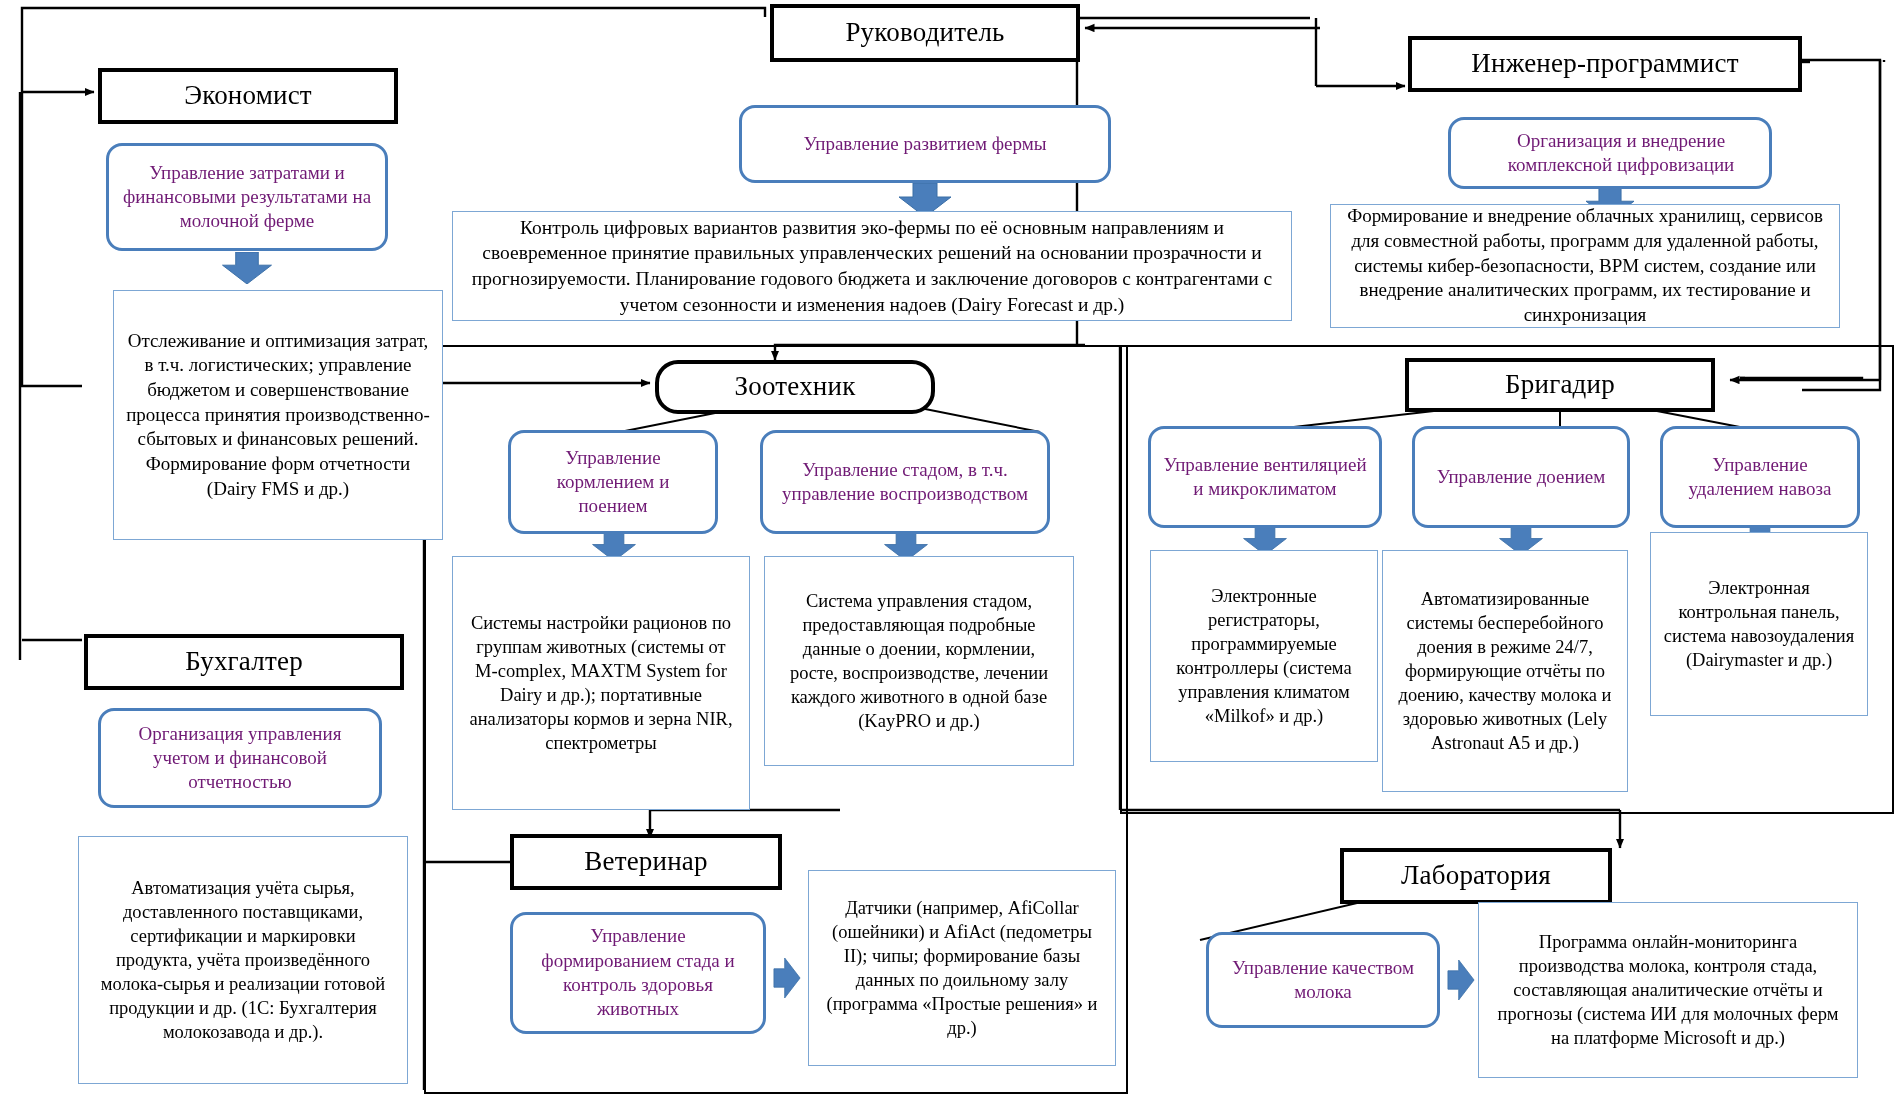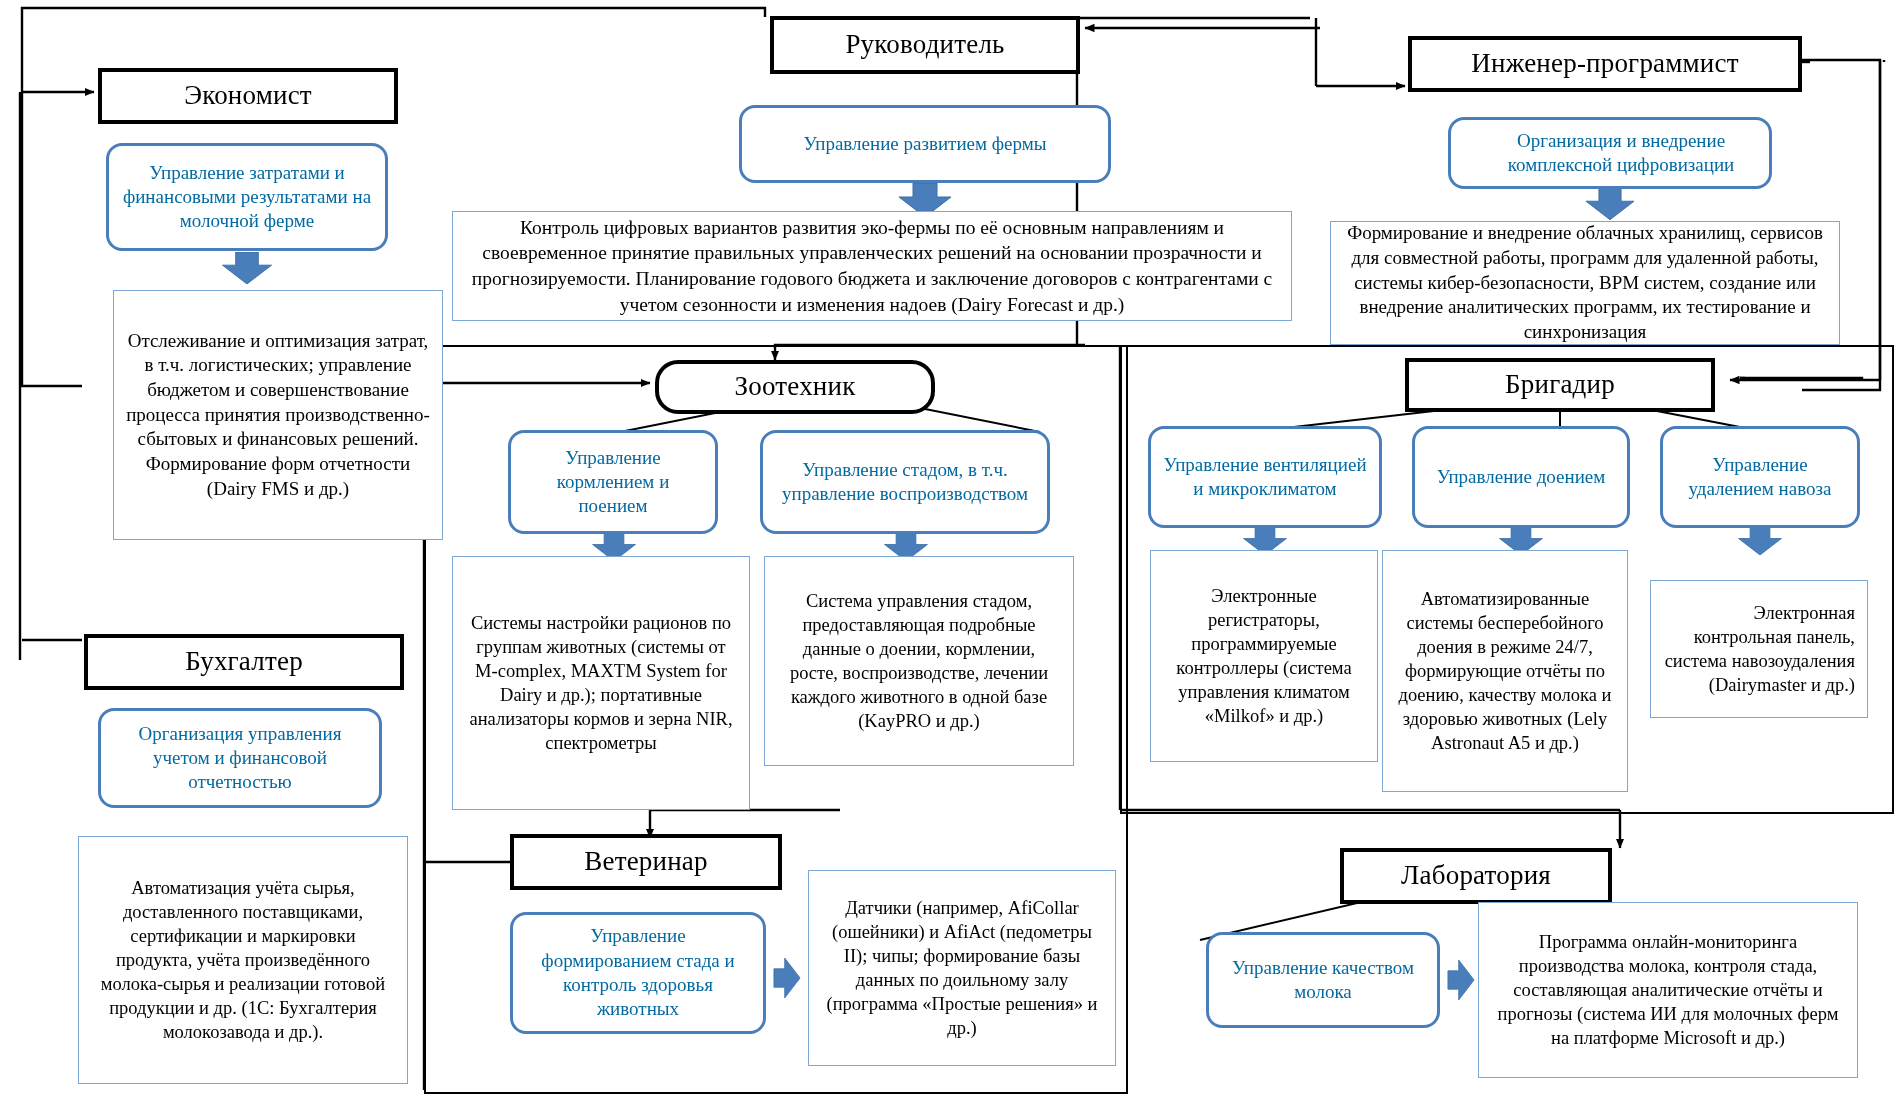--- a/index.html
+++ b/index.html
@@ -45,21 +45,21 @@
     color: #000000;
     letter-spacing: 0.2px;
   }
 
   
   .func {
     border: 3.5px solid #4a7ebb;
     border-radius: 16px;
     font-size: 19px;
     line-height: 1.28;
-    color: #0369a1;
+    color: #701a75;
     padding: 6px 10px;
   }
 
   
   .desc {
     border: 1.6px solid #7da7d4;
     font-size: 19px;
     line-height: 1.3;
     color: #000000;
     padding: 8px 12px;
@@ -152,21 +152,21 @@
       <path d="M1620,810 L1620,848" marker-end="url(#ah)"></path>
       <path d="M1120,345 L1120,810"></path>
 
       <path d="M1455,880 L1200,940" stroke-width="2"></path>
     </g>
   </svg>
 
   <div class="frame" style="left:424px; top:345px; width:700px; height:745px;"></div>
   <div class="frame" style="left:1120px; top:345px; width:770px; height:465px;"></div>
 
-  <div class="node role" style="left:770px; top:16px; width:310px; height:58px;">
+  <div class="node role" style="left:770px; top:4px; width:310px; height:58px;">
     <span>Руководитель</span>
   </div>
 
   <div class="node role" style="left:98px; top:68px; width:300px; height:56px;">
     <span>Экономист</span>
   </div>
 
   <div class="node role" style="left:1408px; top:36px; width:394px; height:56px;font-family:Liberation Serif, serif;">
     <span>Инженер-программист</span>
   </div>
@@ -193,21 +193,21 @@
   </svg>
 
   <div class="node desc wide" style="left:452px; top:211px; width:840px; height:110px;">
     <span>Контроль цифровых вариантов развития эко-фермы по её основным направлениям и своевременное принятие правильных управленческих решений на основании прозрачности и прогнозируемости. Планирование годового бюджета и заключение договоров с контрагентами с учетом сезонности и изменения надоев (Dairy Forecast и др.)</span>
   </div>
 
   <div class="node desc" style="left:73px; top:290px; width:330px; height:250px;margin-left:40px;">
     <span>Отслеживание и оптимизация затрат, в т.ч. логистических; управление бюджетом и совершенствование процесса принятия производственно-сбытовых и финансовых решений. Формирование форм отчетности (Dairy FMS и др.)</span>
   </div>
 
-  <div class="node desc" style="left:1330px; top:204px; width:510px; height:124px;margin-top:17px;">
+  <div class="node desc" style="left:1330px; top:204px; width:510px; height:124px;">
     <span>Формирование и внедрение облачных хранилищ, сервисов для совместной работы, программ для удаленной работы, системы кибер-безопасности, ВРМ систем, создание или внедрение аналитических программ, их тестирование и синхронизация</span>
   </div>
 
   <div class="node role" style="left:655px; top:360px; width:280px; height:54px;border-radius:23px;">
     <span>Зоотехник</span>
   </div>
 
   <div class="node role" style="left:1405px; top:358px; width:310px; height:54px;">
     <span>Бригадир</span>
   </div>
@@ -256,21 +256,21 @@
   </svg>
 
   <div class="node desc sm" style="left:1150px; top:550px; width:228px; height:212px;">
     <span>Электронные регистраторы, программируемые контроллеры (система управления климатом «Milkof» и др.)</span>
   </div>
 
   <div class="node desc sm" style="left:1382px; top:550px; width:246px; height:242px;">
     <span>Автоматизированные системы бесперебойного доения в режиме 24/7, формирующие отчёты по доению, качеству молока и здоровью животных (Lely Astronaut A5 и др.)</span>
   </div>
 
-  <div class="node desc sm" style="left:1650px; top:580px; width:218px; height:138px;text-align:right;">
+  <div class="node desc sm" style="left:1650px; top:532px; width:218px; height:184px;">
     <span>Электронная контрольная панель, система навозоудаления (Dairymaster и др.)</span>
   </div>
 
   <div class="node role" style="left:84px; top:634px; width:320px; height:56px;">
     <span>Бухгалтер</span>
   </div>
 
   <div class="node func" style="left:98px; top:708px; width:284px; height:100px;">
     <span>Организация управления учетом и финансовой отчетностью</span>
   </div>

